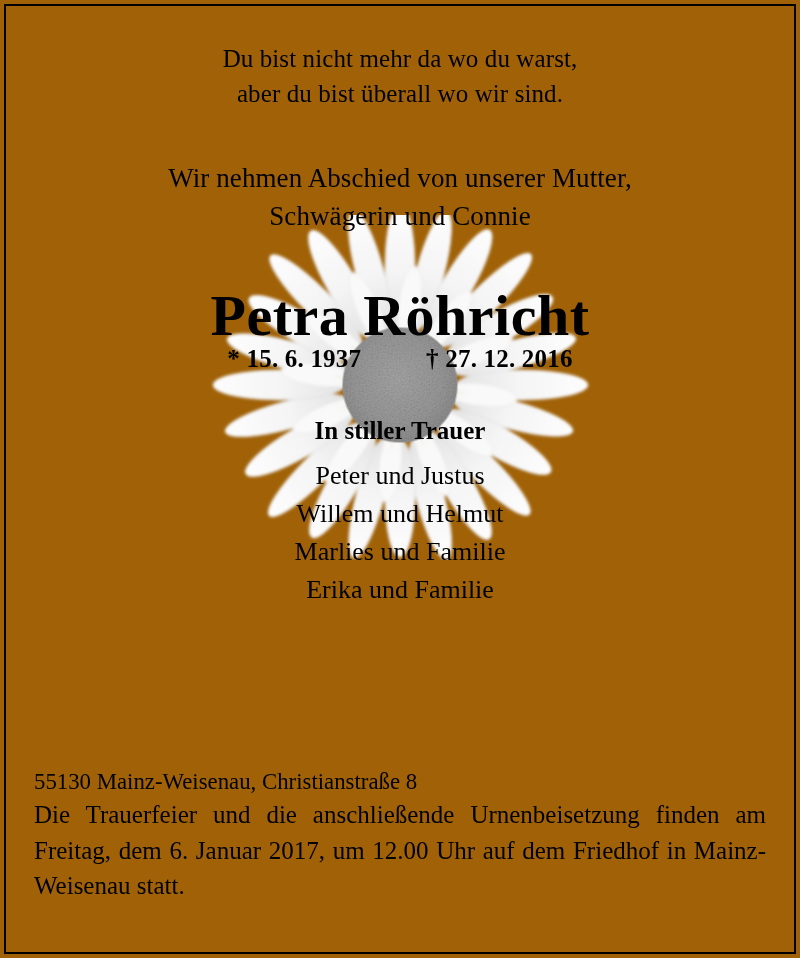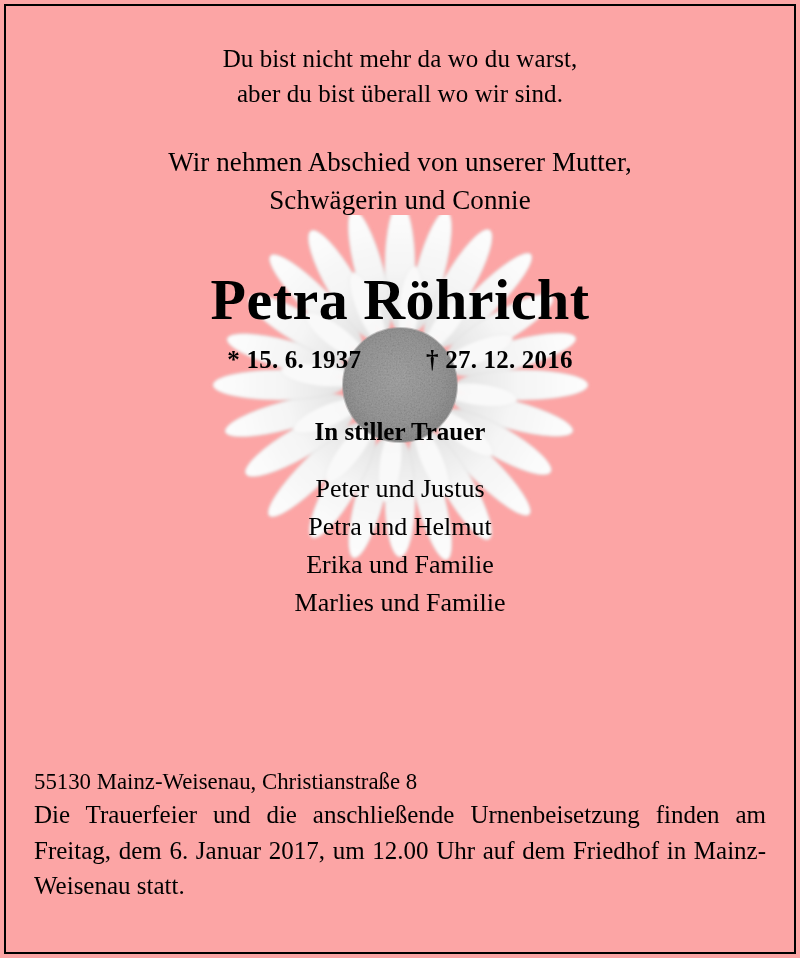--- a/index.html
+++ b/index.html
@@ -5,21 +5,21 @@
   html, body {
     margin: 0;
     padding: 0;
     background: #ffffff;
   }
 
   .page {
     position: relative;
     width: 800px;
     height: 958px;
-    background: #fca5a5;
+    background: #a16207;
     overflow: hidden;
     font-family: "Liberation Serif", "DejaVu Serif", serif;
     color: #000000;
     box-sizing: border-box;
   }
 
   .frame {
     position: absolute;
     left: 4px;
     top: 4px;
@@ -61,57 +61,56 @@
     font-size: 25px;
     line-height: 1.38;
     padding-top: 42px;
     letter-spacing: .1px;
   }
 
   .farewell {
     text-align: center;
     font-size: 27px;
     line-height: 1.42;
-    margin-top: 32px;
+    margin-top: 48px;
     letter-spacing: .1px;
   }
 
   .name {
     text-align: center;
     font-weight: bold;
     font-size: 58px;
     line-height: 1;
     margin-top: 51px;
     letter-spacing: .5px;
   }
 
   .dates {
     text-align: center;
     font-weight: bold;
     font-size: 25px;
-    margin-top: 17px;
     letter-spacing: .2px;
   }
   .dates .gap {
     display: inline-block;
     width: 52px;
   }
 
   .mourning-title {
     text-align: center;
     font-weight: bold;
     font-size: 25px;
     margin-top: 44px;
   }
 
   .mourners {
     text-align: center;
     font-size: 26px;
     line-height: 1.46;
-    margin-top: 24px;
+    margin-top: 12px;
   }
 
   .footer {
     position: absolute;
     left: 34px;
     right: 34px;
     top: 766px;
   }
 
   .address {
@@ -307,23 +306,23 @@
       <span>15. 6. 1937</span>
       <span class="gap"></span>
       <span>†</span>
       <span>27. 12. 2016</span>
     </div>
 
     <div class="mourning-title">In stiller Trauer</div>
 
     <div class="mourners">
       <div>Peter und Justus</div>
-      <div>Petra und Helmut</div>
+      <div>Willem und Helmut</div>
+      <div>Marlies und Familie</div>
       <div>Erika und Familie</div>
-      <div>Marlies und Familie</div>
     </div>
 
   </div>
 
   <div class="footer">
     <div class="address">55130 Mainz-Weisenau, Christianstraße 8</div>
     <div class="service">Die Trauerfeier und die anschließende Urnenbeisetzung finden am Freitag, dem 6. Januar 2017, um 12.00 Uhr auf dem Friedhof in Mainz-Weisenau statt.</div>
   </div>
 
 </div>

